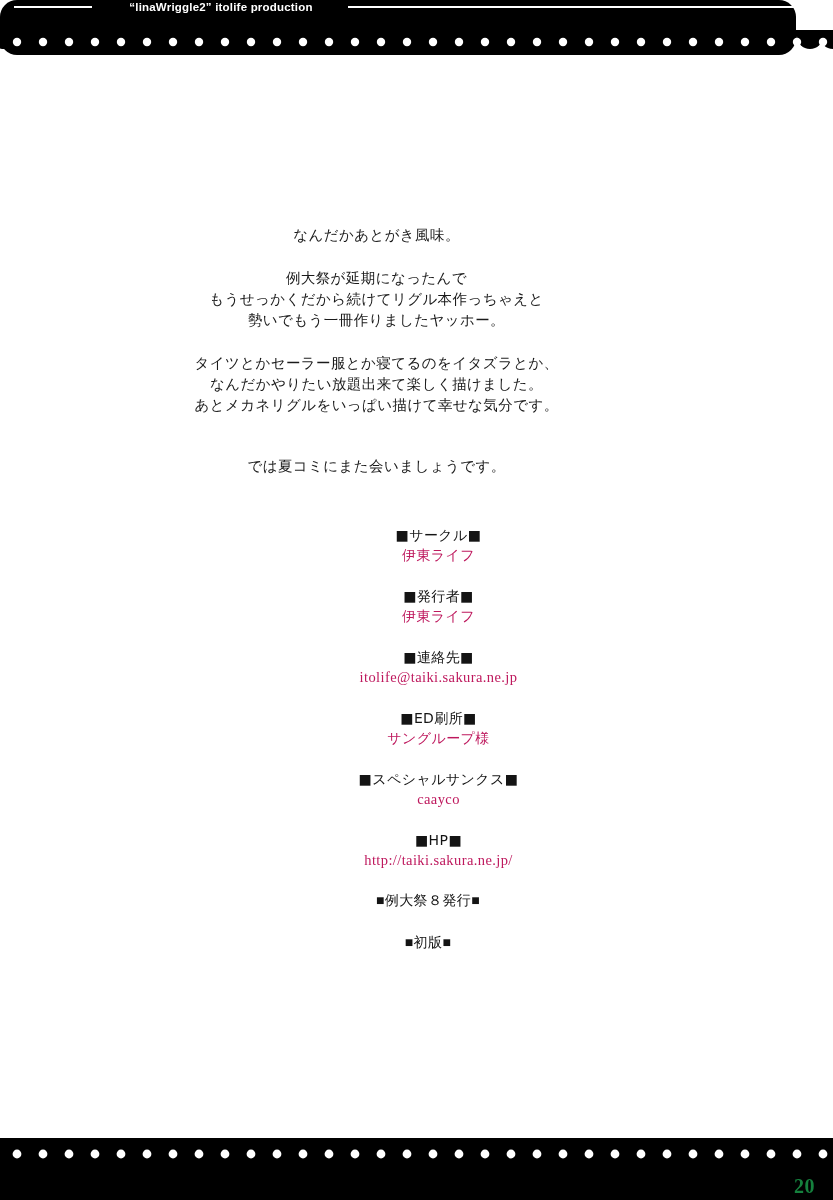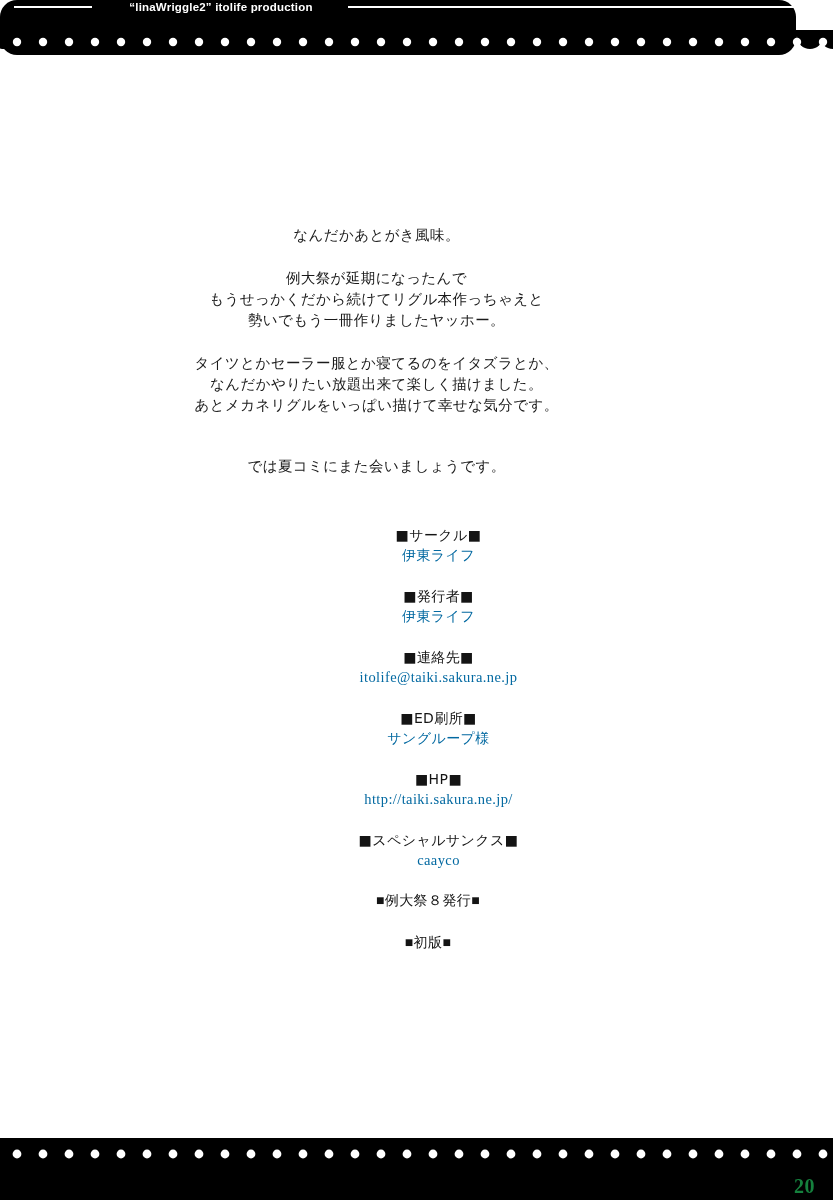--- a/index.html
+++ b/index.html
@@ -123,21 +123,21 @@
     line-height: 20px;
     letter-spacing: 0.4px;
     font-family: "DejaVu Sans", sans-serif;
     color: #141414;
   }
   .credit-val {
     font-size: 14px;
     line-height: 21px;
     letter-spacing: 0.4px;
     font-family: "DejaVu Sans", sans-serif;
-    color: #0369a1;
+    color: #be185d;
   }
   .credit-val.latin {
     font-family: "Liberation Serif", serif;
     font-size: 14.5px;
   }
   .credit-solo {
     font-size: 14px;
     line-height: 20px;
     letter-spacing: 0.4px;
     font-family: Liberation Mono, monospace;
@@ -260,27 +260,27 @@
       <div class="credit-head">■連絡先■</div>
       <div class="credit-val latin">itolife@taiki.sakura.ne.jp</div>
     </div>
 
     <div class="credit-block">
       <div class="credit-head">■ED刷所■</div>
       <div class="credit-val">サングループ様</div>
     </div>
 
     <div class="credit-block">
+      <div class="credit-head">■スペシャルサンクス■</div>
+      <div class="credit-val latin">caayco</div>
+    </div>
+
+    <div class="credit-block">
       <div class="credit-head">■HP■</div>
       <div class="credit-val latin">http://taiki.sakura.ne.jp/</div>
-    </div>
-
-    <div class="credit-block">
-      <div class="credit-head">■スペシャルサンクス■</div>
-      <div class="credit-val latin">caayco</div>
     </div>
 
     <div class="credit-solo">■例大祭８発行■</div>
     <div class="credit-solo">■初版■</div>
 
   </div>
 
   <div class="bottom-band"></div>
 
   <svg class="scallop-bottom" viewBox="0 0 833 62" preserveAspectRatio="none" xmlns="http://www.w3.org/2000/svg">

